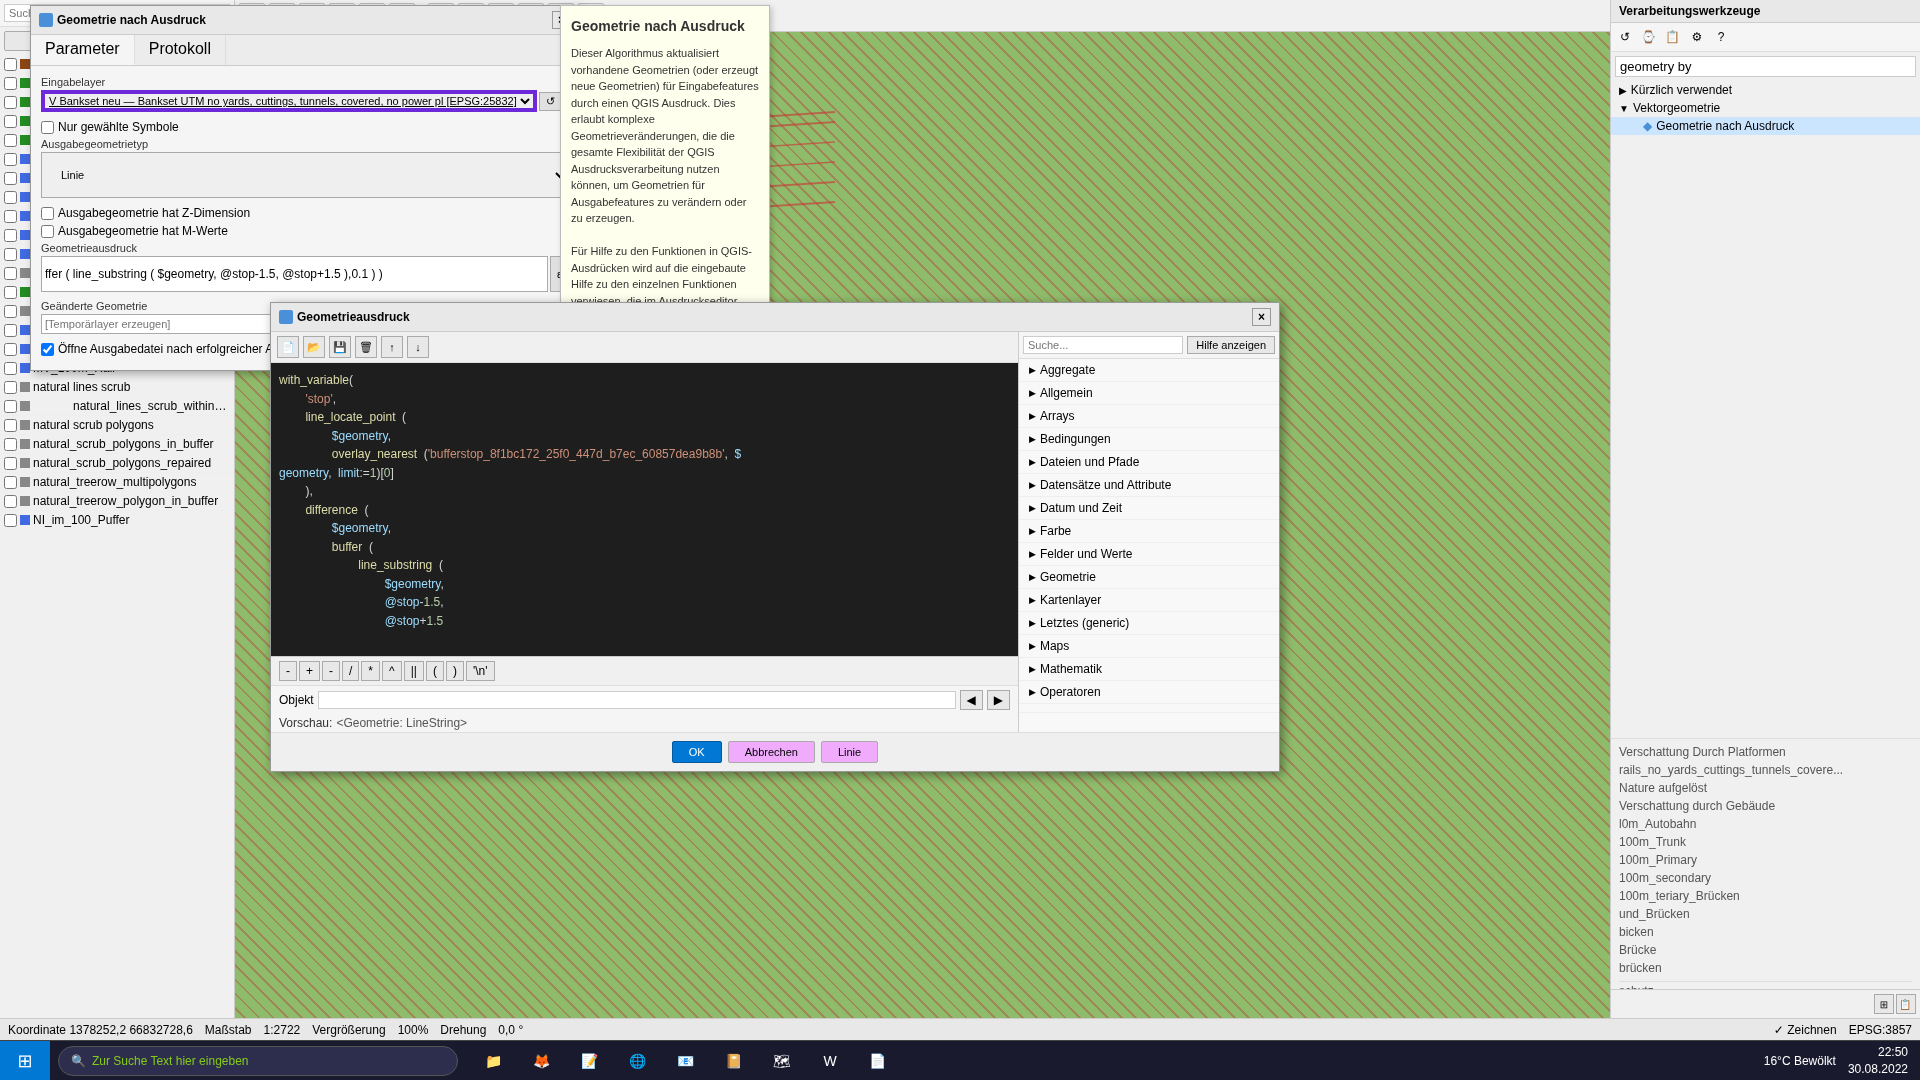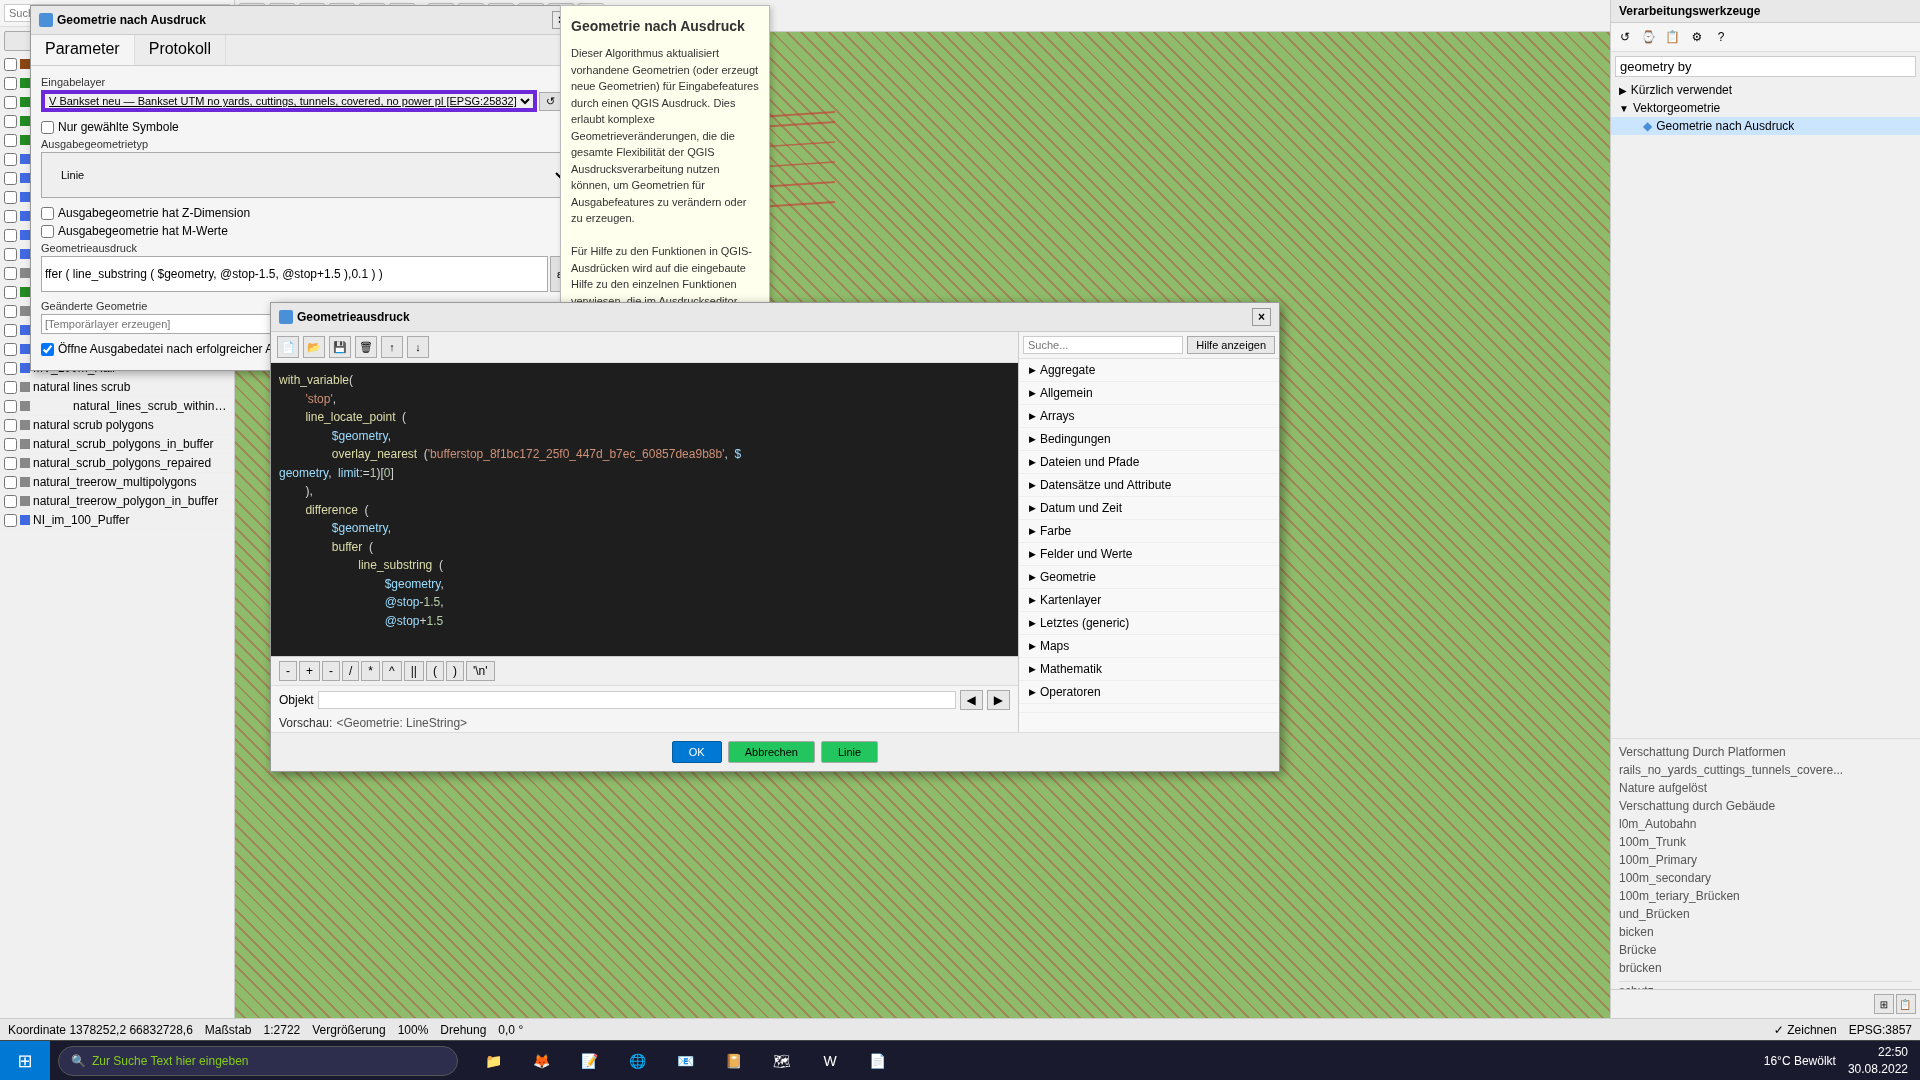--- a/index.html
+++ b/index.html
@@ -157,21 +157,21 @@
       position: absolute; left: 235px; top: 32px; right: 310px; bottom: 62px;
       overflow: hidden;
     }
 
     
     ::-webkit-scrollbar { width: 8px; height: 8px; }
     ::-webkit-scrollbar-track { background: #f0f0f0; }
     ::-webkit-scrollbar-thumb { background: #aaa; }
 
     .dialog-btn-row { display: flex; justify-content: center; gap: 6px; padding: 8px; border-top: 1px solid #ddd; background: #efefef; }
-    .dlg-btn { padding: 4px 16px; background: #22c55e; border: 1px solid #aaa; cursor: pointer; font-size: 11px; border-radius: 2px; }
+    .dlg-btn { padding: 4px 16px; background: #f0abfc; border: 1px solid #aaa; cursor: pointer; font-size: 11px; border-radius: 2px; }
     .dlg-btn.primary { background: #0078d4; color: white; border-color: #005ba1; }
   </style>
 </head>
 <body>
 
 <div class="map-bg"></div>
 
 <div class="map-area">
   <svg width="100%" height="100%" style="opacity:0.6">
 

